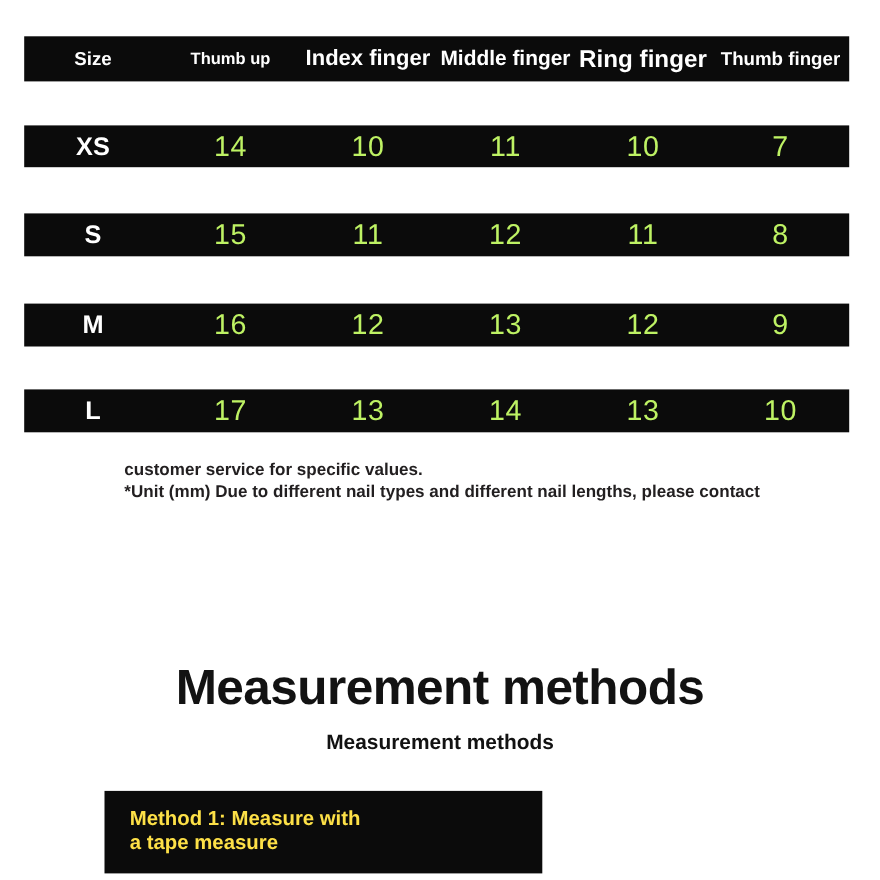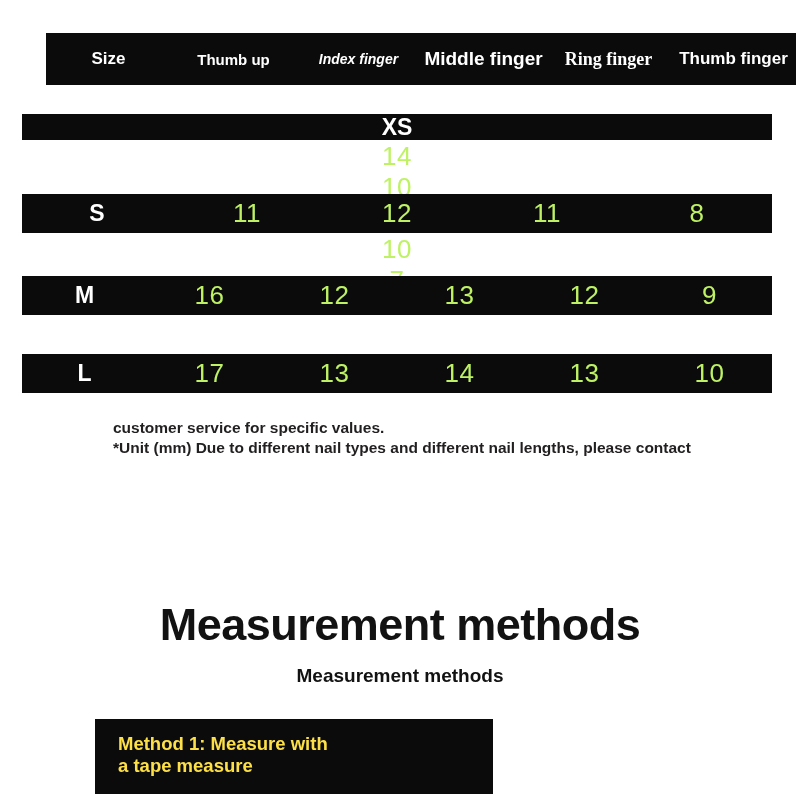--- a/index.html
+++ b/index.html
@@ -23,29 +23,29 @@
     background: #0b0b0b;
     display: flex;
     align-items: center;
     color: #ffffff;
   }
   .bar .cell {
     flex: 1 1 0;
     text-align: center;
     white-space: nowrap;
   }
-  .header-bar { top: 33px; height: 52px; font-weight: bold; margin-left: 24px; }
+  .header-bar { top: 33px; height: 41px; font-weight: bold; }
   .header-bar .cell:nth-child(1) { font-size: 17px; }
   .header-bar .cell:nth-child(2) { font-size: 15px; }
-  .header-bar .cell:nth-child(3) { font-size: 14px; font-style: italic; }
+  .header-bar .cell:nth-child(3) { font-size: 20px; }
   .header-bar .cell:nth-child(4) { font-size: 19px; }
-  .header-bar .cell:nth-child(5) { font-size: 18px; font-family: Liberation Serif, serif; }
+  .header-bar .cell:nth-child(5) { font-size: 22px; }
   .header-bar .cell:nth-child(6) { font-size: 17px; }
   .data-row { height: 39px; }
-  .row-0 { top: 114px; height: 26px; flex-direction: column; }
+  .row-0 { top: 114px; height: 38px; }
   .row-1 { top: 194px; }
   .row-2 { top: 276px; }
   .row-3 { top: 354px; }
   .data-row .cell {
     font-size: 26px;
     font-weight: 300;
     color: #bef264;
     letter-spacing: 0.5px;
   }
   .data-row .cell.size-cell {
@@ -118,20 +118,21 @@
     <div class="cell size-cell">XS</div>
     <div class="cell">14</div>
     <div class="cell">10</div>
     <div class="cell">11</div>
     <div class="cell">10</div>
     <div class="cell">7</div>
   </div>
 
   <div class="bar data-row row-1">
     <div class="cell size-cell">S</div>
+    <div class="cell">15</div>
     <div class="cell">11</div>
     <div class="cell">12</div>
     <div class="cell">11</div>
     <div class="cell">8</div>
   </div>
 
   <div class="bar data-row row-2">
     <div class="cell size-cell">M</div>
     <div class="cell">16</div>
     <div class="cell">12</div>

